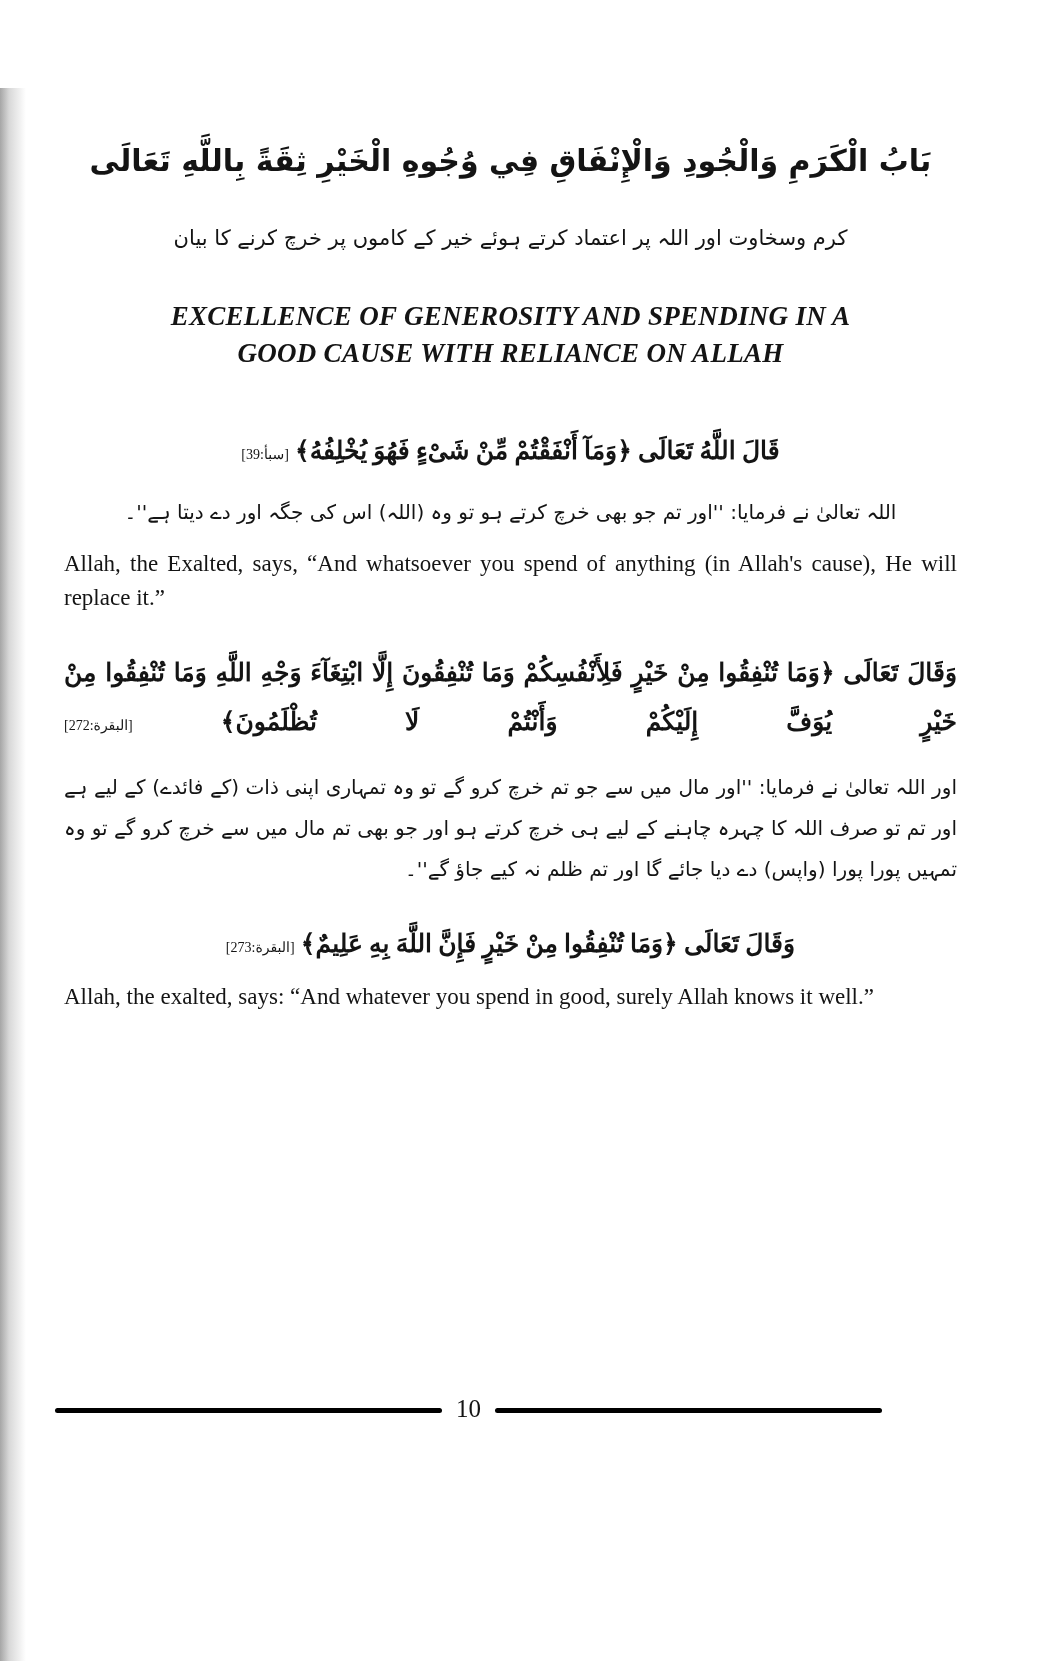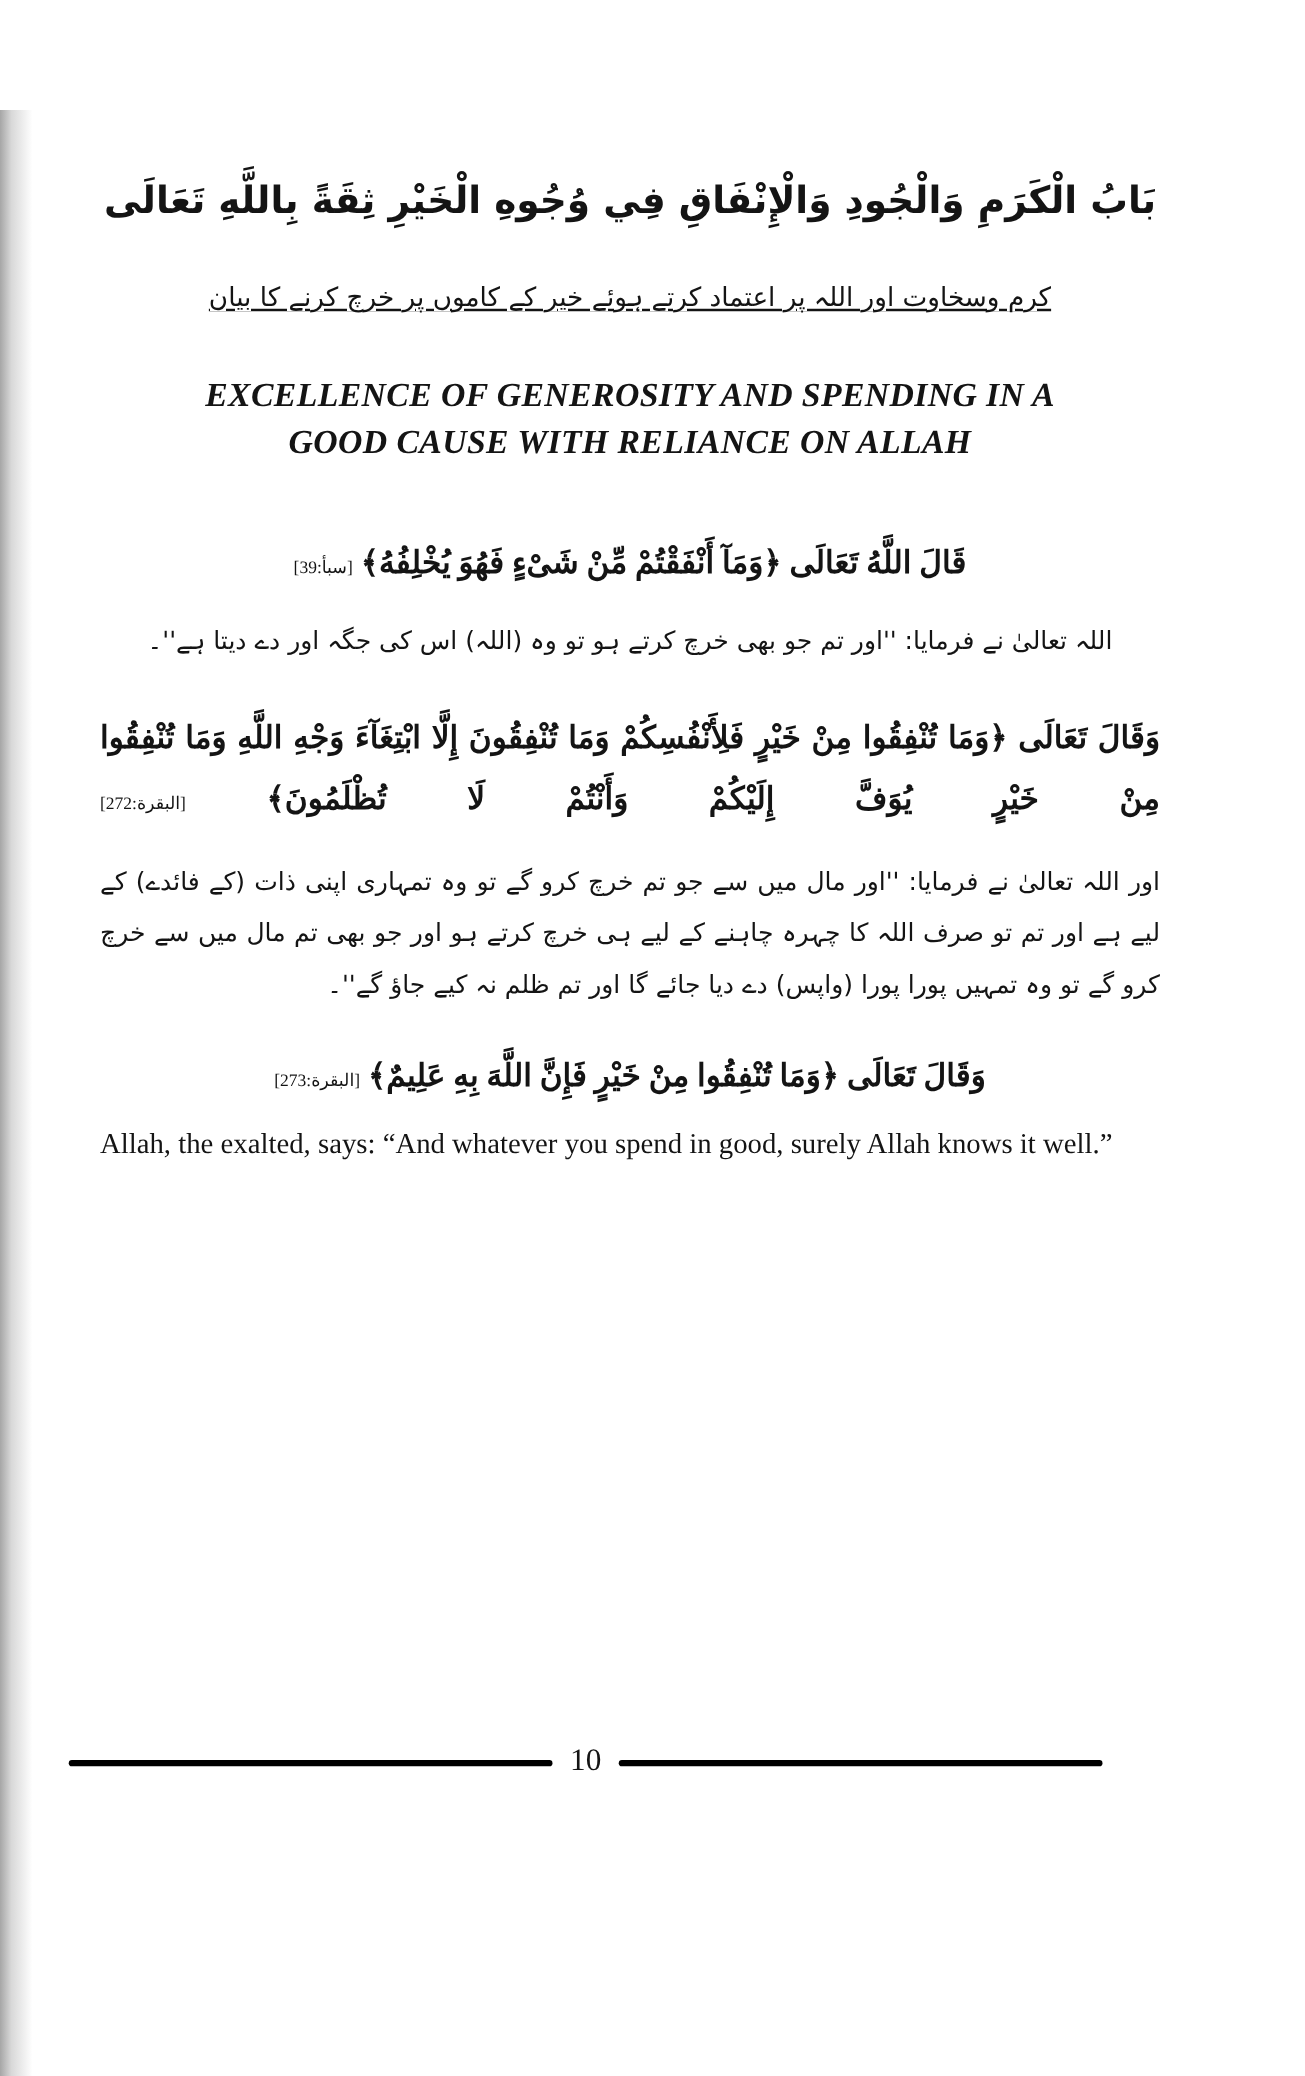--- a/index.html
+++ b/index.html
@@ -13,41 +13,39 @@
     position: relative;
     overflow: hidden;
   }
   .scan-shadow-left {
     position: absolute; left: 0; top: 88px; bottom: 0; width: 26px;
     background: linear-gradient(to right, #a6a6a6 0%, #d8d8d8 35%, #ffffff 100%);
     pointer-events: none;
   }
   .page-inner {
     position: relative;
-    padding: 138px 116px 0 64px; 
-    margin-left: 16px;
+    padding: 138px 87px 0 64px; 
   }
 
   
   .rtl {
     direction: rtl;
     font-family: "DejaVu Sans", sans-serif;
   }
   .arabic-title {
     font-size: 30px;
     font-weight: bold;
     text-align: center;
     line-height: 1.55;
   }
   .urdu-subtitle {
     font-size: 21px;
     text-align: center;
     margin-top: 34px;
     line-height: 1.9;
-    text-decoration: underline;
   }
   .urdu-para {
     font-size: 20px;
     line-height: 2.05;
     text-align: justify;
   }
   .verse-line {
     font-size: 25px;
     font-weight: bold;
     line-height: 1.95;
@@ -122,20 +120,21 @@
   <div class="rtl urdu-subtitle">کرم وسخاوت اور اللہ پر اعتماد کرتے ہوئے خیر کے کاموں پر خرچ کرنے کا بیان</div>
 
   <div class="english-heading">EXCELLENCE OF GENEROSITY AND SPENDING IN A GOOD CAUSE WITH RELIANCE ON ALLAH</div>
 
   <div class="rtl verse-line verse-center sec1-verse">
     <span>قَالَ اللَّهُ تَعَالَى</span>
     <span>﴿وَمَآ أَنْفَقْتُمْ مِّنْ شَىْءٍ فَهُوَ يُخْلِفُهُ﴾</span>
     <span class="verse-ref">[سبأ:39]</span>
   </div>
   <div class="rtl urdu-para sec1-urdu">اللہ تعالیٰ نے فرمایا: ''اور تم جو بھی خرچ کرتے ہو تو وہ (اللہ) اس کی جگہ اور دے دیتا ہے''۔</div>
+  <div class="english-para sec1-english">Allah, the Exalted, says, “And whatsoever you spend of anything (in Allah's cause), He will replace it.”</div>
 
   <div class="rtl verse-line verse-justify sec2-verse">
     <span>وَقَالَ تَعَالَى</span>
     <span>﴿وَمَا تُنْفِقُوا مِنْ خَيْرٍ فَلِأَنْفُسِكُمْ وَمَا تُنْفِقُونَ إِلَّا ابْتِغَآءَ وَجْهِ اللَّهِ وَمَا تُنْفِقُوا مِنْ خَيْرٍ يُوَفَّ إِلَيْكُمْ وَأَنْتُمْ لَا تُظْلَمُونَ﴾</span>
     <span class="verse-ref">[البقرة:272]</span>
   </div>
   <div class="rtl urdu-para sec2-urdu">اور اللہ تعالیٰ نے فرمایا: ''اور مال میں سے جو تم خرچ کرو گے تو وہ تمہاری اپنی ذات (کے فائدے) کے لیے ہے اور تم تو صرف اللہ کا چہرہ چاہنے کے لیے ہی خرچ کرتے ہو اور جو بھی تم مال میں سے خرچ کرو گے تو وہ تمہیں پورا پورا (واپس) دے دیا جائے گا اور تم ظلم نہ کیے جاؤ گے''۔</div>
 
   <div class="rtl verse-line verse-center sec3-verse">
     <span>وَقَالَ تَعَالَى</span>

